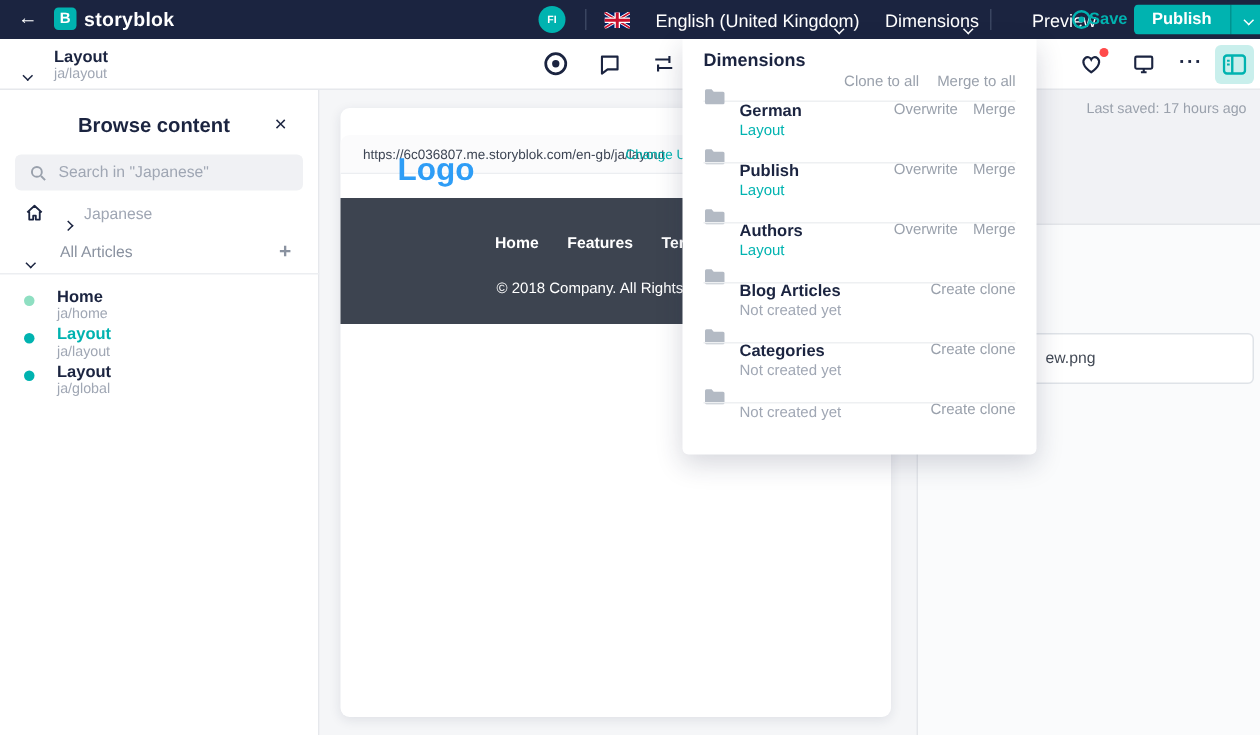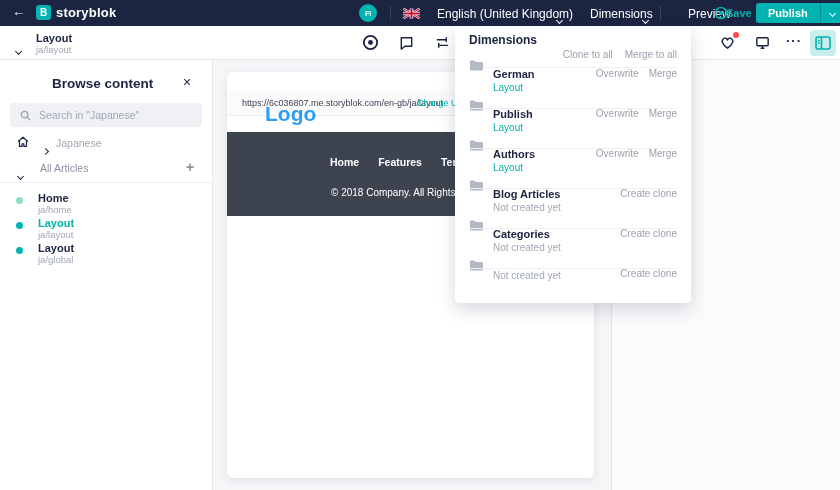--- a/index.html
+++ b/index.html
@@ -233,20 +233,26 @@
     <div class="pv-nav" id="preview-nav">
         <span>Home</span>
         <span>Features</span>
         <span>Terms</span>
       </div>
     <span class="pv-copy">© 2018 Company. All Rights Reserved</span>
   </div>
 </div>
 
 <div class="right-panel">
+  <div class="rp-top">
+    <span class="last-saved">Last saved: 17 hours ago</span>
+  </div>
+  <div class="rp-input">
+    <span>ew.png</span>
+  </div>
 </div>
 
 <div class="dim-panel">
   <div class="dim-header">
     <div class="dim-title">Dimensions</div>
     <div class="dim-header-actions">
       <span>Clone to all</span>
       <span>Merge to all</span>
     </div>
   </div>

